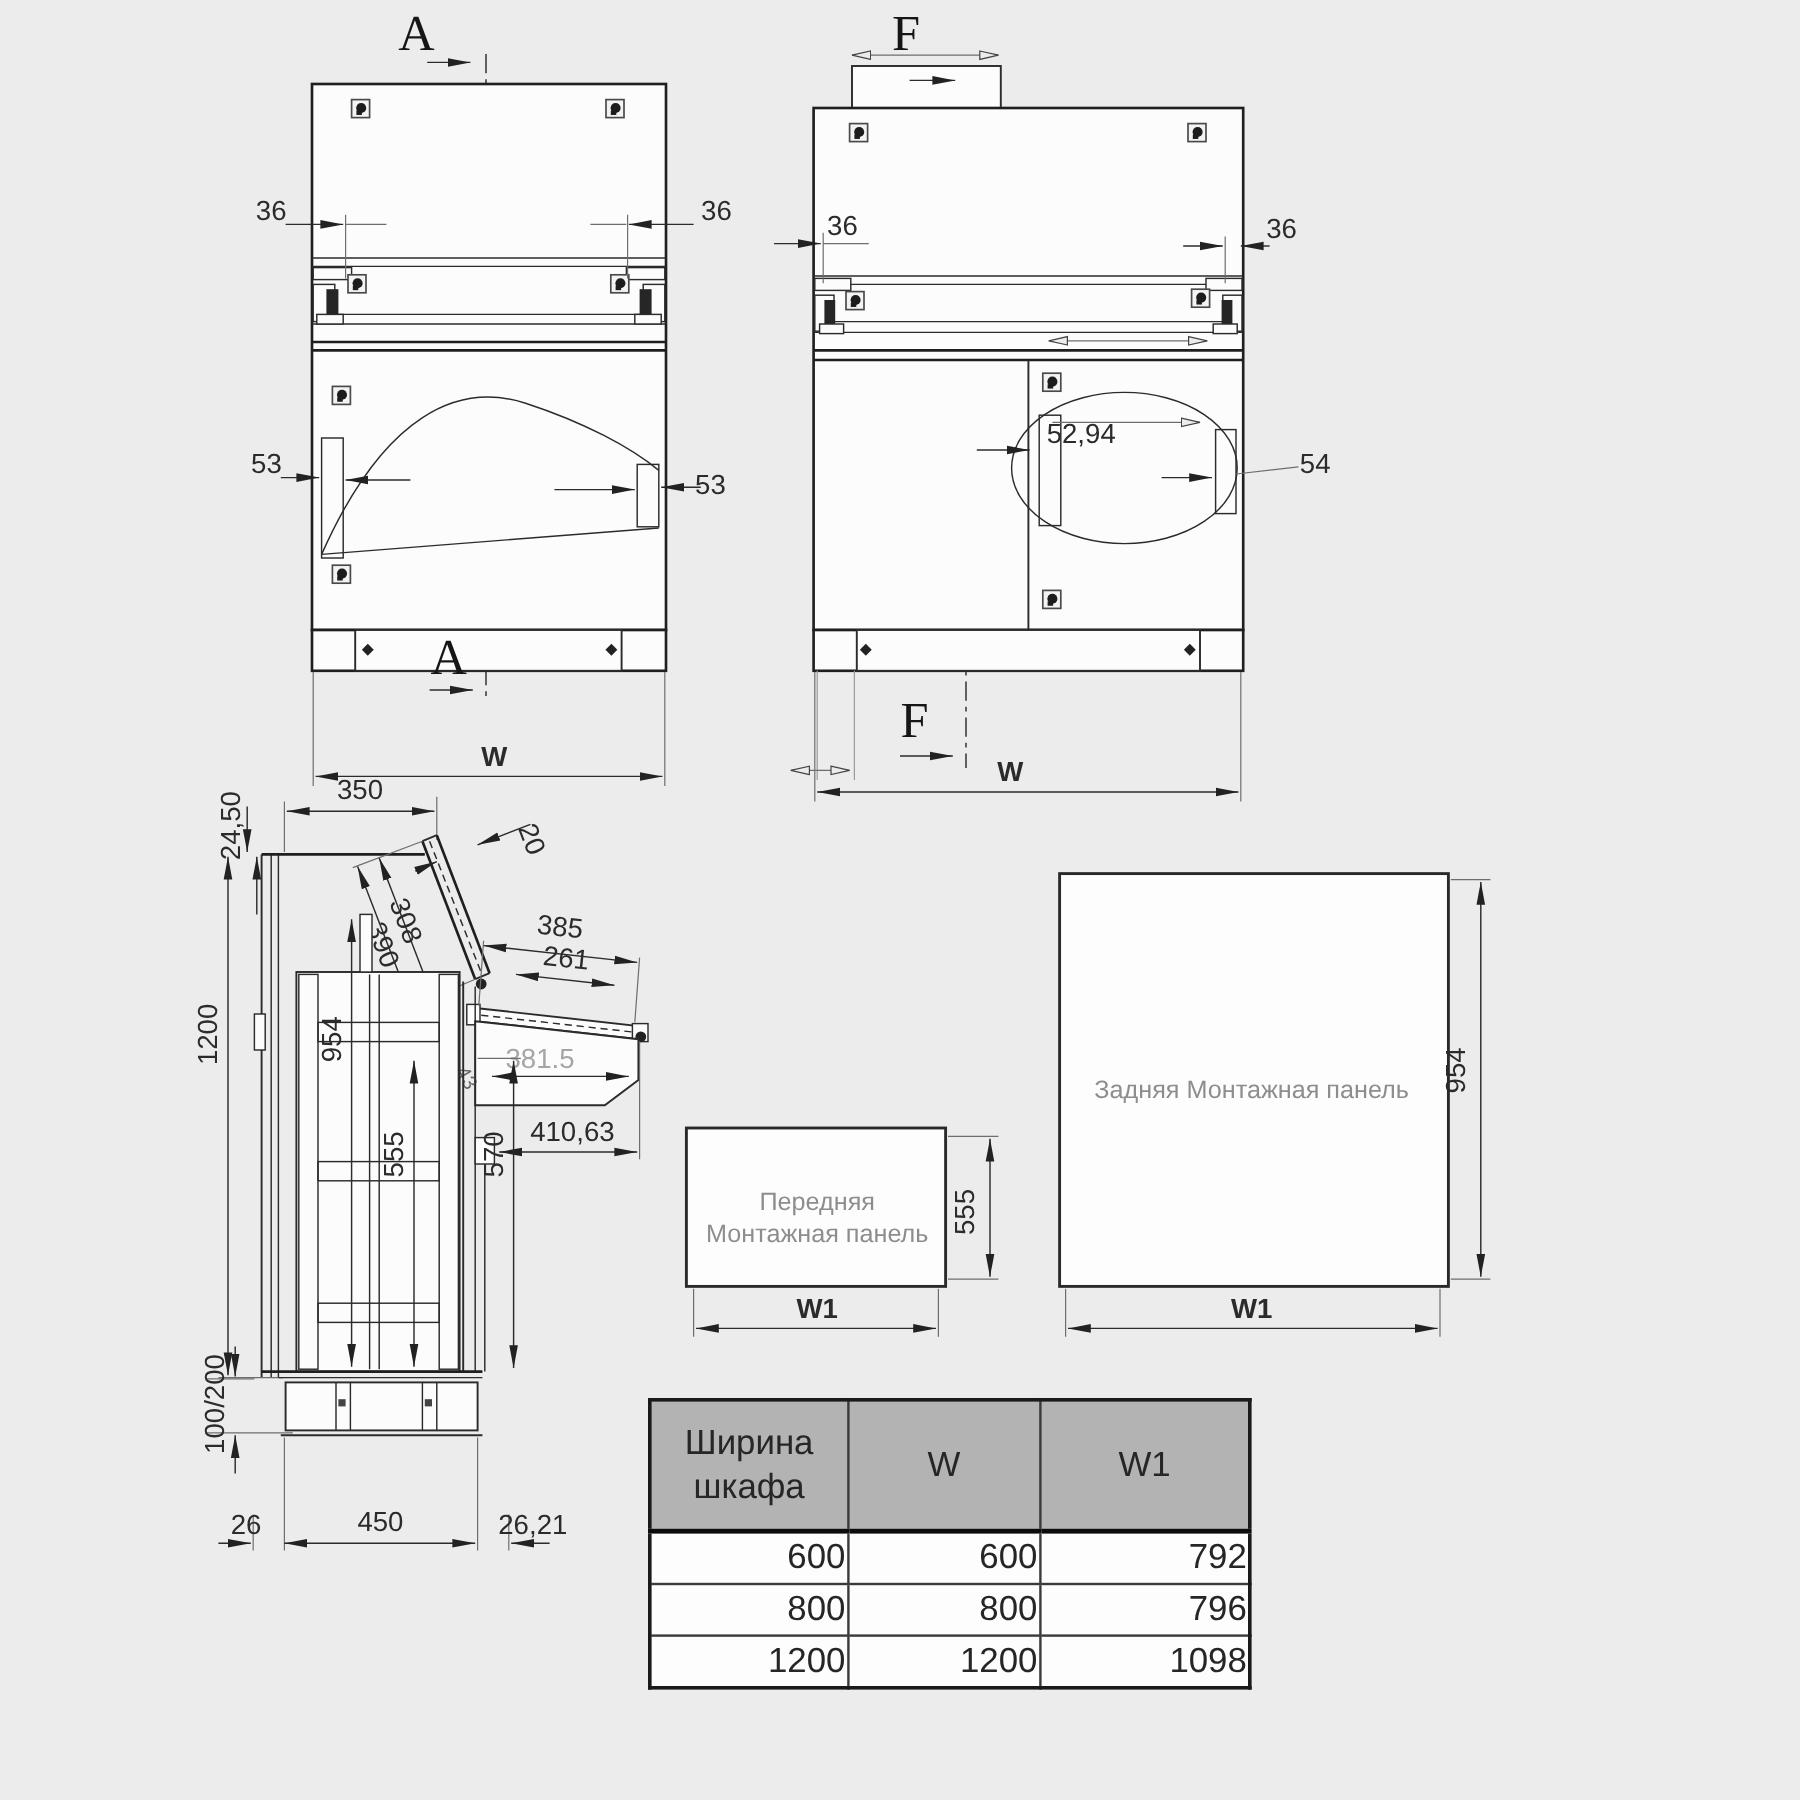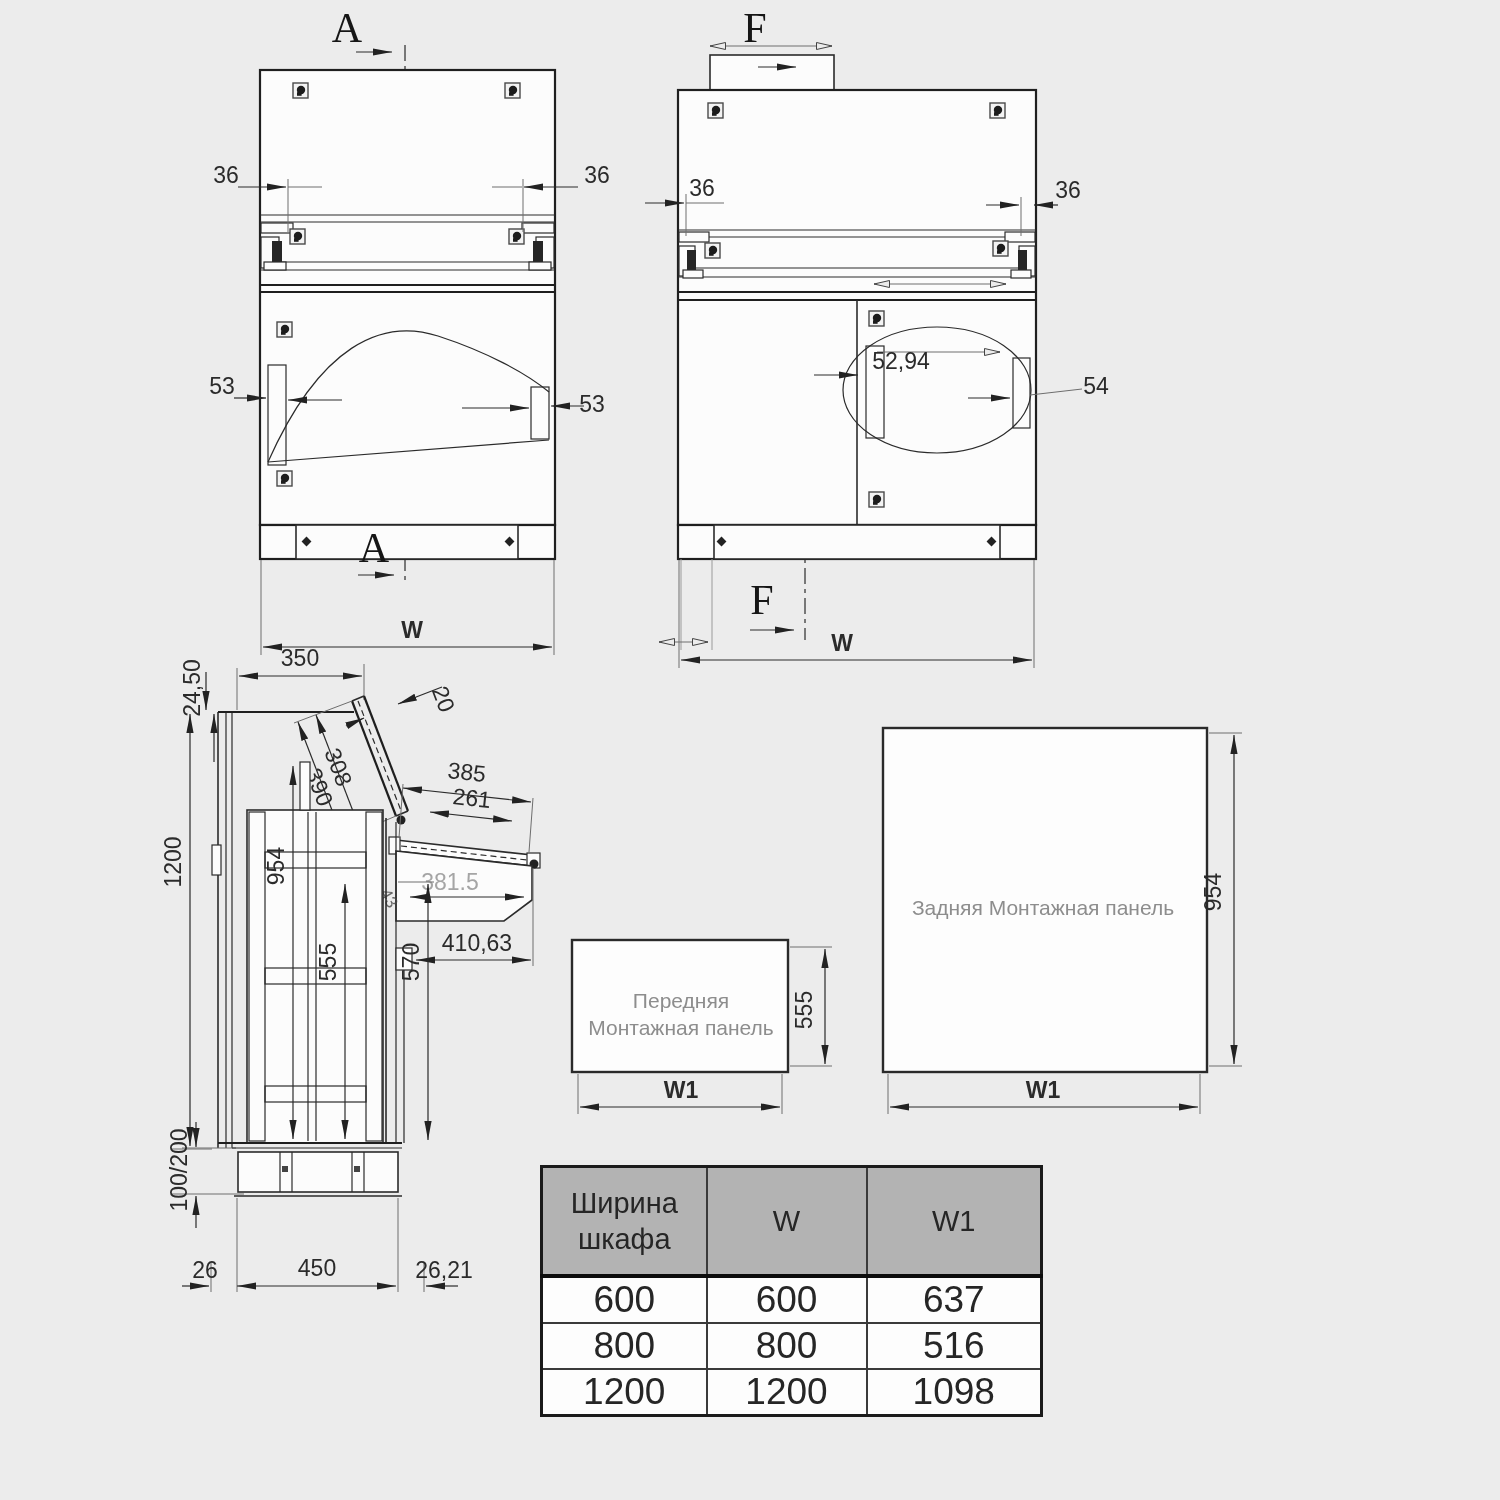--- a/index.html
+++ b/index.html
@@ -20,21 +20,21 @@
   .grayt{fill:#a5a5a5}
   .sec{font-family:"Liberation Serif",serif;font-size:42px;fill:#161616;text-anchor:middle}
   .lbl{font-family:"Liberation Sans",sans-serif;font-size:21px;fill:#8d8d8d;text-anchor:middle}
   
   .dims-table{position:absolute;left:540px;top:1165px;width:500px;}
   .dims-table table{border-collapse:collapse;width:100%;table-layout:fixed;
       font-family:"Liberation Sans",sans-serif;color:#262626;}
   .dims-table th,.dims-table td{border:2px solid #3a3a3a;text-align:center;}
   .dims-table th{background:#b3b3b3;height:106px;font-size:29px;font-weight:normal;
       border-bottom:4px solid #0c0c0c;padding:0 14px;line-height:1.25;}
-  .dims-table td{background:#fdfdfd;height:39px;font-size:37px;}
+  .dims-table td{background:#fdfdfd;height:39px;font-size:29px;text-align:right;}
   .dims-table table{border:3px solid #1a1a1a;}
 </style>
 </head>
 <body>
 
 <div id="stage">
 <svg width="1500" height="1500" viewBox="0 0 1500 1500">
   <defs>
     <marker id="af" markerUnits="userSpaceOnUse" markerWidth="20" markerHeight="10" refX="19" refY="5" orient="auto-start-reverse">
       <path d="M0,1.4 L19,5 L0,8.6 Z" fill="#222"></path>
@@ -350,26 +350,26 @@
       <tr>
         <th>Ширина шкафа</th>
         <th>W</th>
         <th>W1</th>
       </tr>
     </thead>
     <tbody>
       <tr>
         <td>600</td>
         <td>600</td>
-        <td>637</td>
+        <td>792</td>
       </tr>
       <tr>
         <td>800</td>
         <td>800</td>
-        <td>516</td>
+        <td>796</td>
       </tr>
       <tr>
         <td>1200</td>
         <td>1200</td>
         <td>1098</td>
       </tr>
     </tbody>
   </table>
 </div>
 </div>

